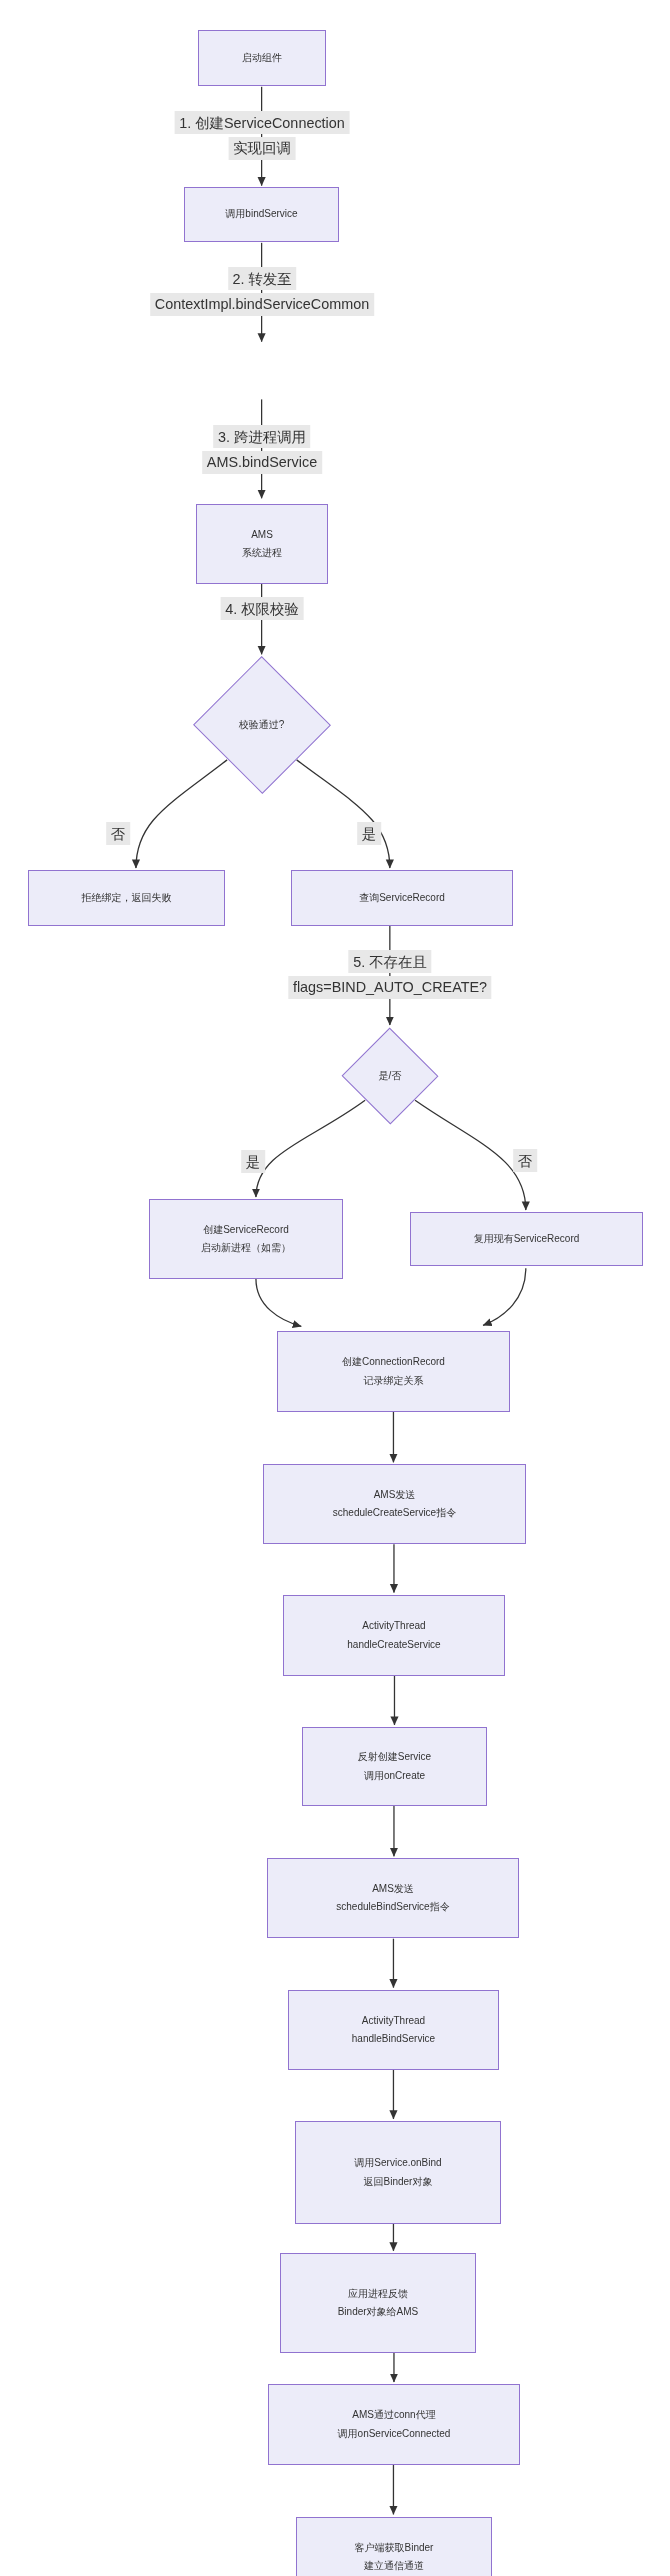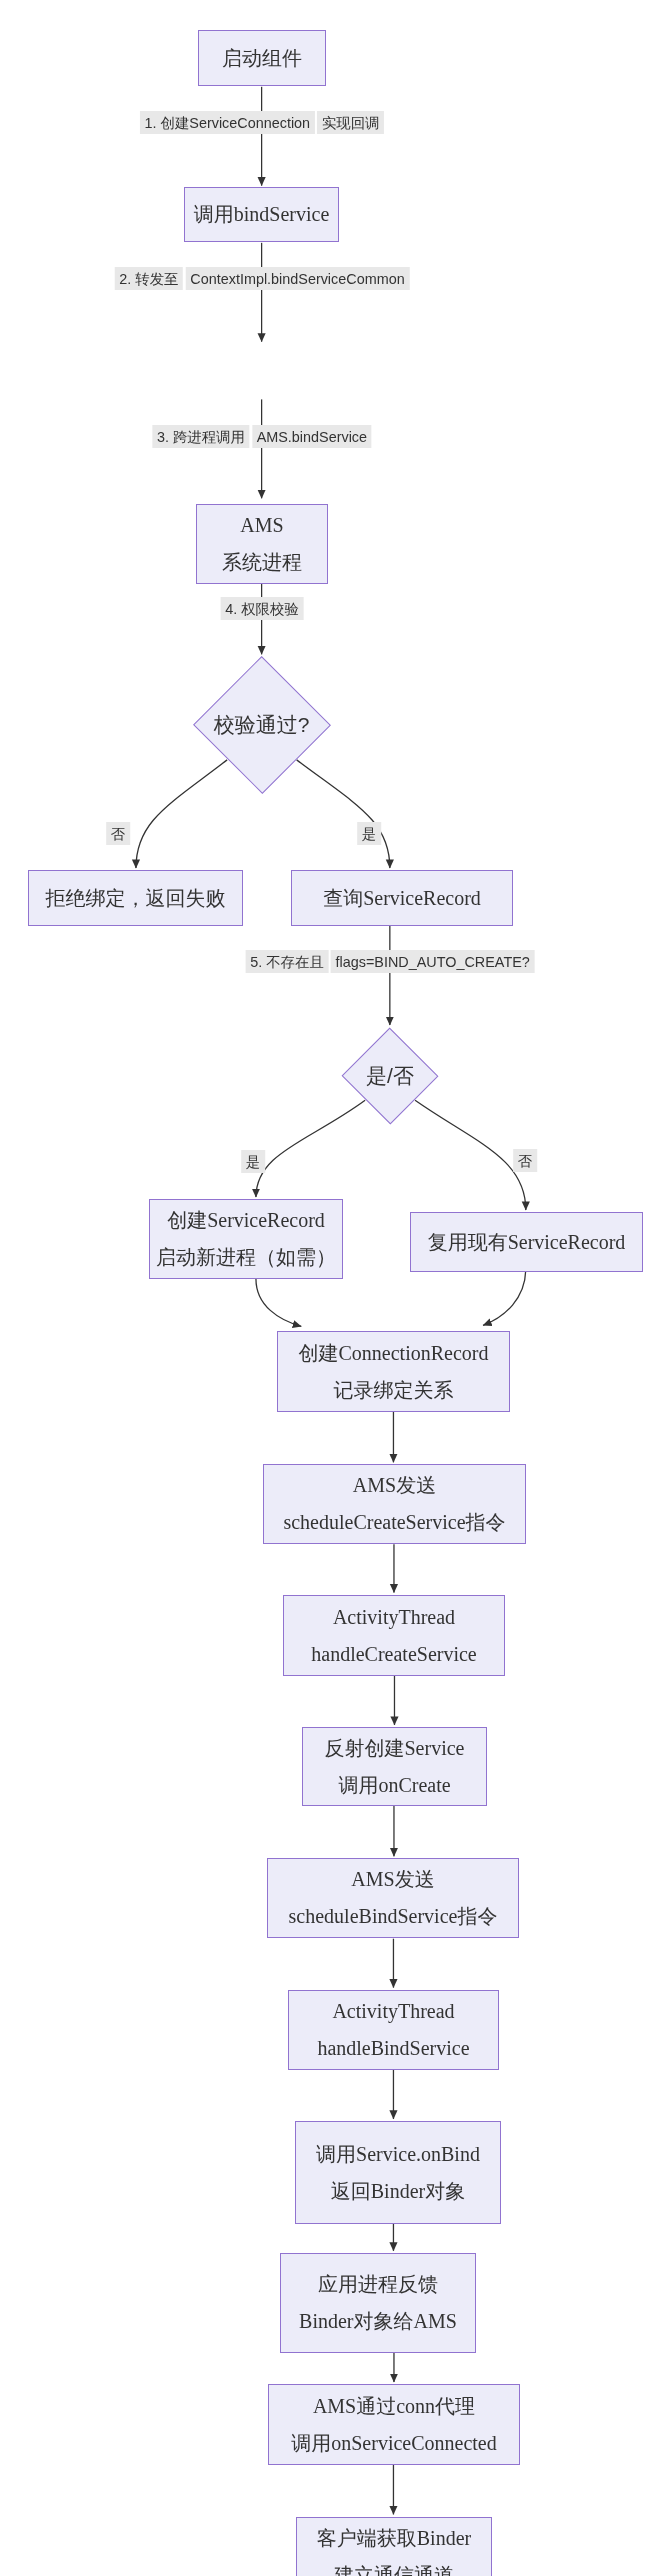--- a/index.html
+++ b/index.html
@@ -10,36 +10,36 @@
     --text:#333333;
   }
   html,body{margin:0;padding:0;background:#ffffff;}
   body{font-family:"Liberation Sans","DejaVu Sans",sans-serif;}
   .canvas{position:relative;width:670px;height:2628px;background:#ffffff;overflow:hidden;}
   svg.edges{position:absolute;left:0;top:0;z-index:1;}
   .node{
     position:absolute;z-index:2;box-sizing:border-box;
     background:var(--node-fill);border:1px solid var(--node-border);
     display:flex;flex-direction:column;align-items:center;justify-content:center;
-    text-align:center;color:var(--text);font-size:20px;line-height:1.85;white-space:nowrap;font-family:Liberation Serif, serif;
+    text-align:center;color:var(--text);font-size:10px;line-height:1.85;white-space:nowrap;
   }
   .diamond-box{position:absolute;z-index:2;}
   .diamond-shape{
     position:absolute;left:50%;top:50%;
     transform:translate(-50%,-50%) rotate(45deg);
     background:var(--node-fill);border:1px solid var(--node-border);box-sizing:border-box;
   }
   .diamond-text{
     position:absolute;left:0;top:0;right:0;bottom:0;z-index:3;
     display:flex;align-items:center;justify-content:center;
-    font-size:21px;color:var(--text);white-space:nowrap;
+    font-size:10px;color:var(--text);white-space:nowrap;
   }
   .edge-label{
     position:absolute;z-index:3;transform:translateX(-50%);
-    display:flex;flex-direction:row;align-items:center;gap:2.6px;
+    display:flex;flex-direction:column;align-items:center;gap:2.6px;
     font-size:14.4px;color:var(--text);line-height:1.4;white-space:nowrap;text-align:left;
   }
   .edge-label span{background:var(--label-bg);padding:1.5px 4.6px;}
 </style>
 </head>
 <body>
 
 <div class="canvas">
 
   <svg class="edges" width="670" height="2628" viewBox="0 0 1301 5100">
@@ -84,39 +84,39 @@
   <div class="node" style="left:196px;top:504px;width:132px;height:80px">
     <span>AMS</span>
     <span>系统进程</span>
   </div>
 
   <div class="diamond-box" style="left:192px;top:656px;width:139px;height:138px">
     <div class="diamond-shape" style="width:98px;height:97px"></div>
     <div class="diamond-text">校验通过?</div>
   </div>
 
-  <div class="node" style="left:28px;top:870px;width:215px;height:56px">
+  <div class="node" style="left:28px;top:870px;width:197px;height:56px">
     <span>拒绝绑定，返回失败</span>
   </div>
 
   <div class="node" style="left:291px;top:870px;width:222px;height:56px">
     <span>查询ServiceRecord</span>
   </div>
 
   <div class="diamond-box" style="left:341px;top:1027px;width:98px;height:97px">
     <div class="diamond-shape" style="width:69px;height:68px"></div>
     <div class="diamond-text">是/否</div>
   </div>
 
   <div class="node" style="left:149px;top:1199px;width:194px;height:80px">
     <span>创建ServiceRecord</span>
     <span>启动新进程（如需）</span>
   </div>
 
-  <div class="node" style="left:410px;top:1212px;width:233px;height:60px">
+  <div class="node" style="left:410px;top:1212px;width:233px;height:54px">
     <span>复用现有ServiceRecord</span>
   </div>
 
   <div class="node" style="left:277px;top:1331px;width:233px;height:81px">
     <span>创建ConnectionRecord</span>
     <span>记录绑定关系</span>
   </div>
 
   <div class="node" style="left:263px;top:1464px;width:263px;height:80px">
     <span>AMS发送</span>

